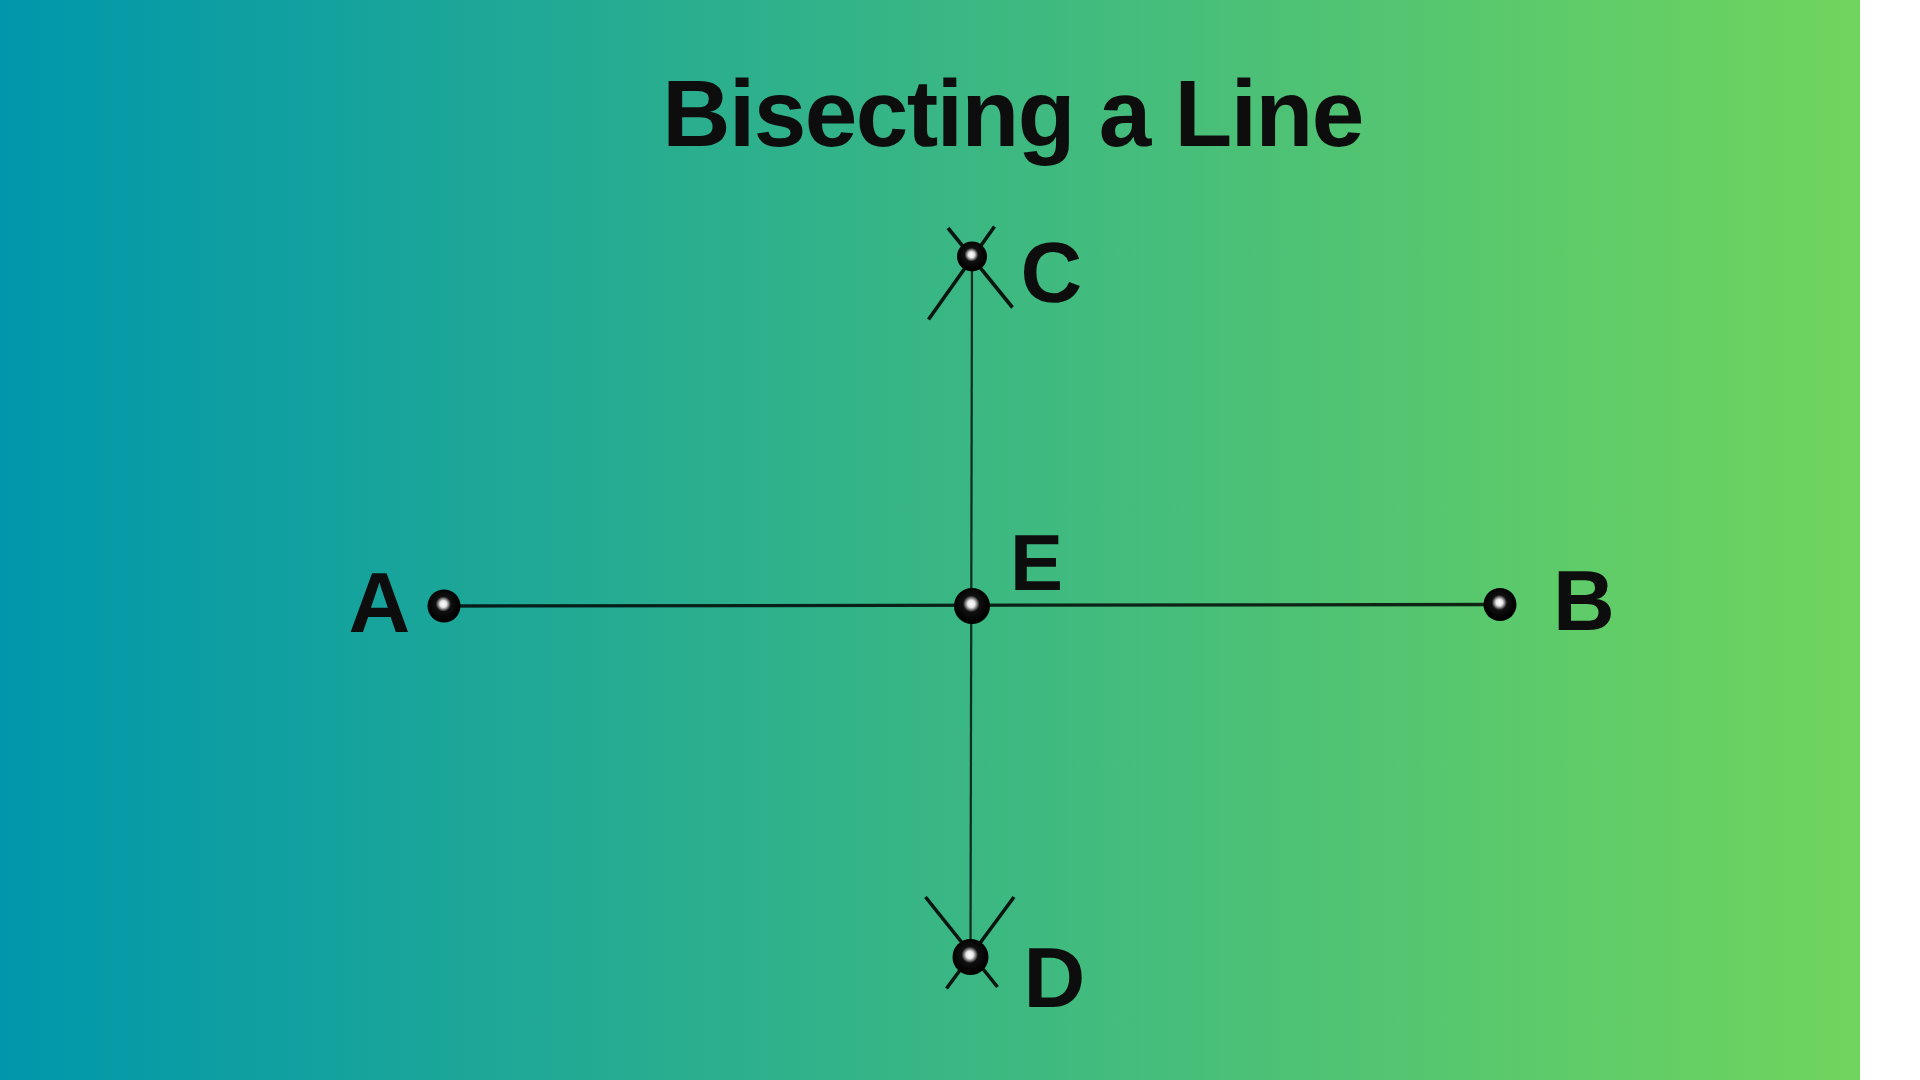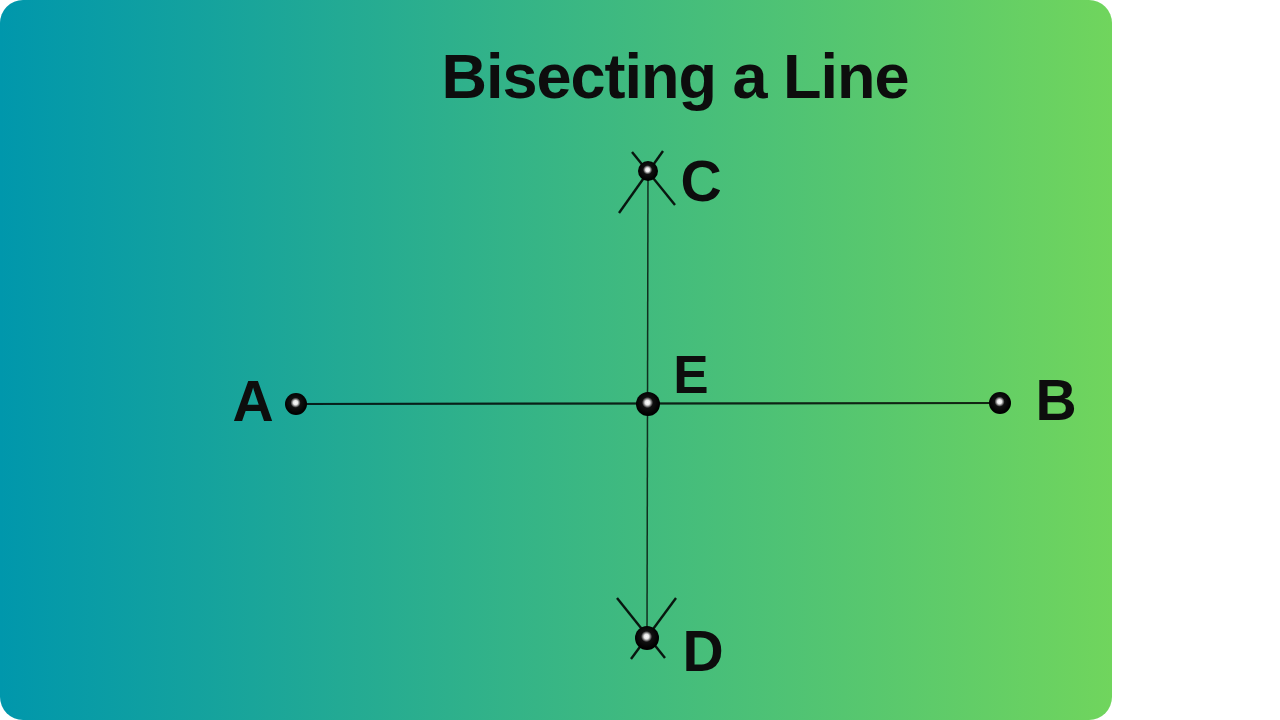--- a/index.html
+++ b/index.html
@@ -5,24 +5,23 @@
   html, body {
     margin: 0;
     padding: 0;
     width: 1280px;
     height: 720px;
     overflow: hidden;
     font-family: "Liberation Sans", sans-serif;
   }
   .stage {
     position: relative;
-    width: 1112px;
+    width: 1240px;
     height: 720px;
     background: linear-gradient(90deg, var(--bg-left, #0097ac) 0%, var(--bg-right, #70d55d) 100%);
-    border-radius: 23px;
   }
   .title {
     position: absolute;
     top: 40px;
     left: 675px;
     transform: translateX(-50%);
     font-size: 63px;
     font-weight: bold;
     letter-spacing: -1px;
     white-space: nowrap;

